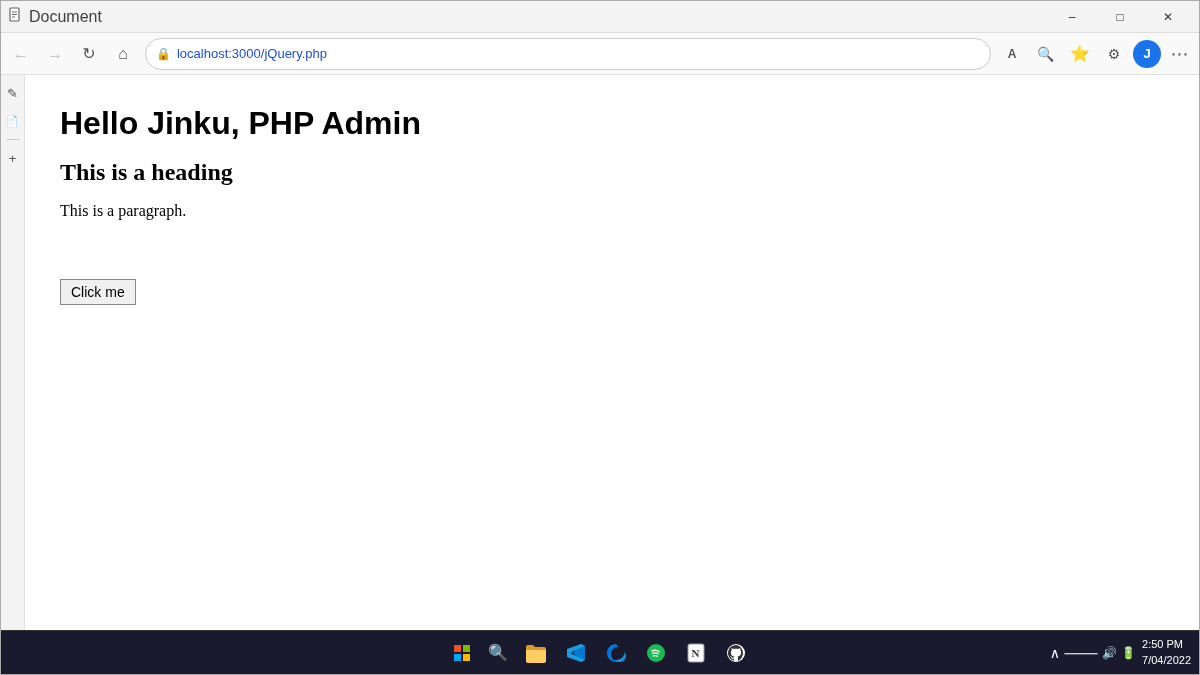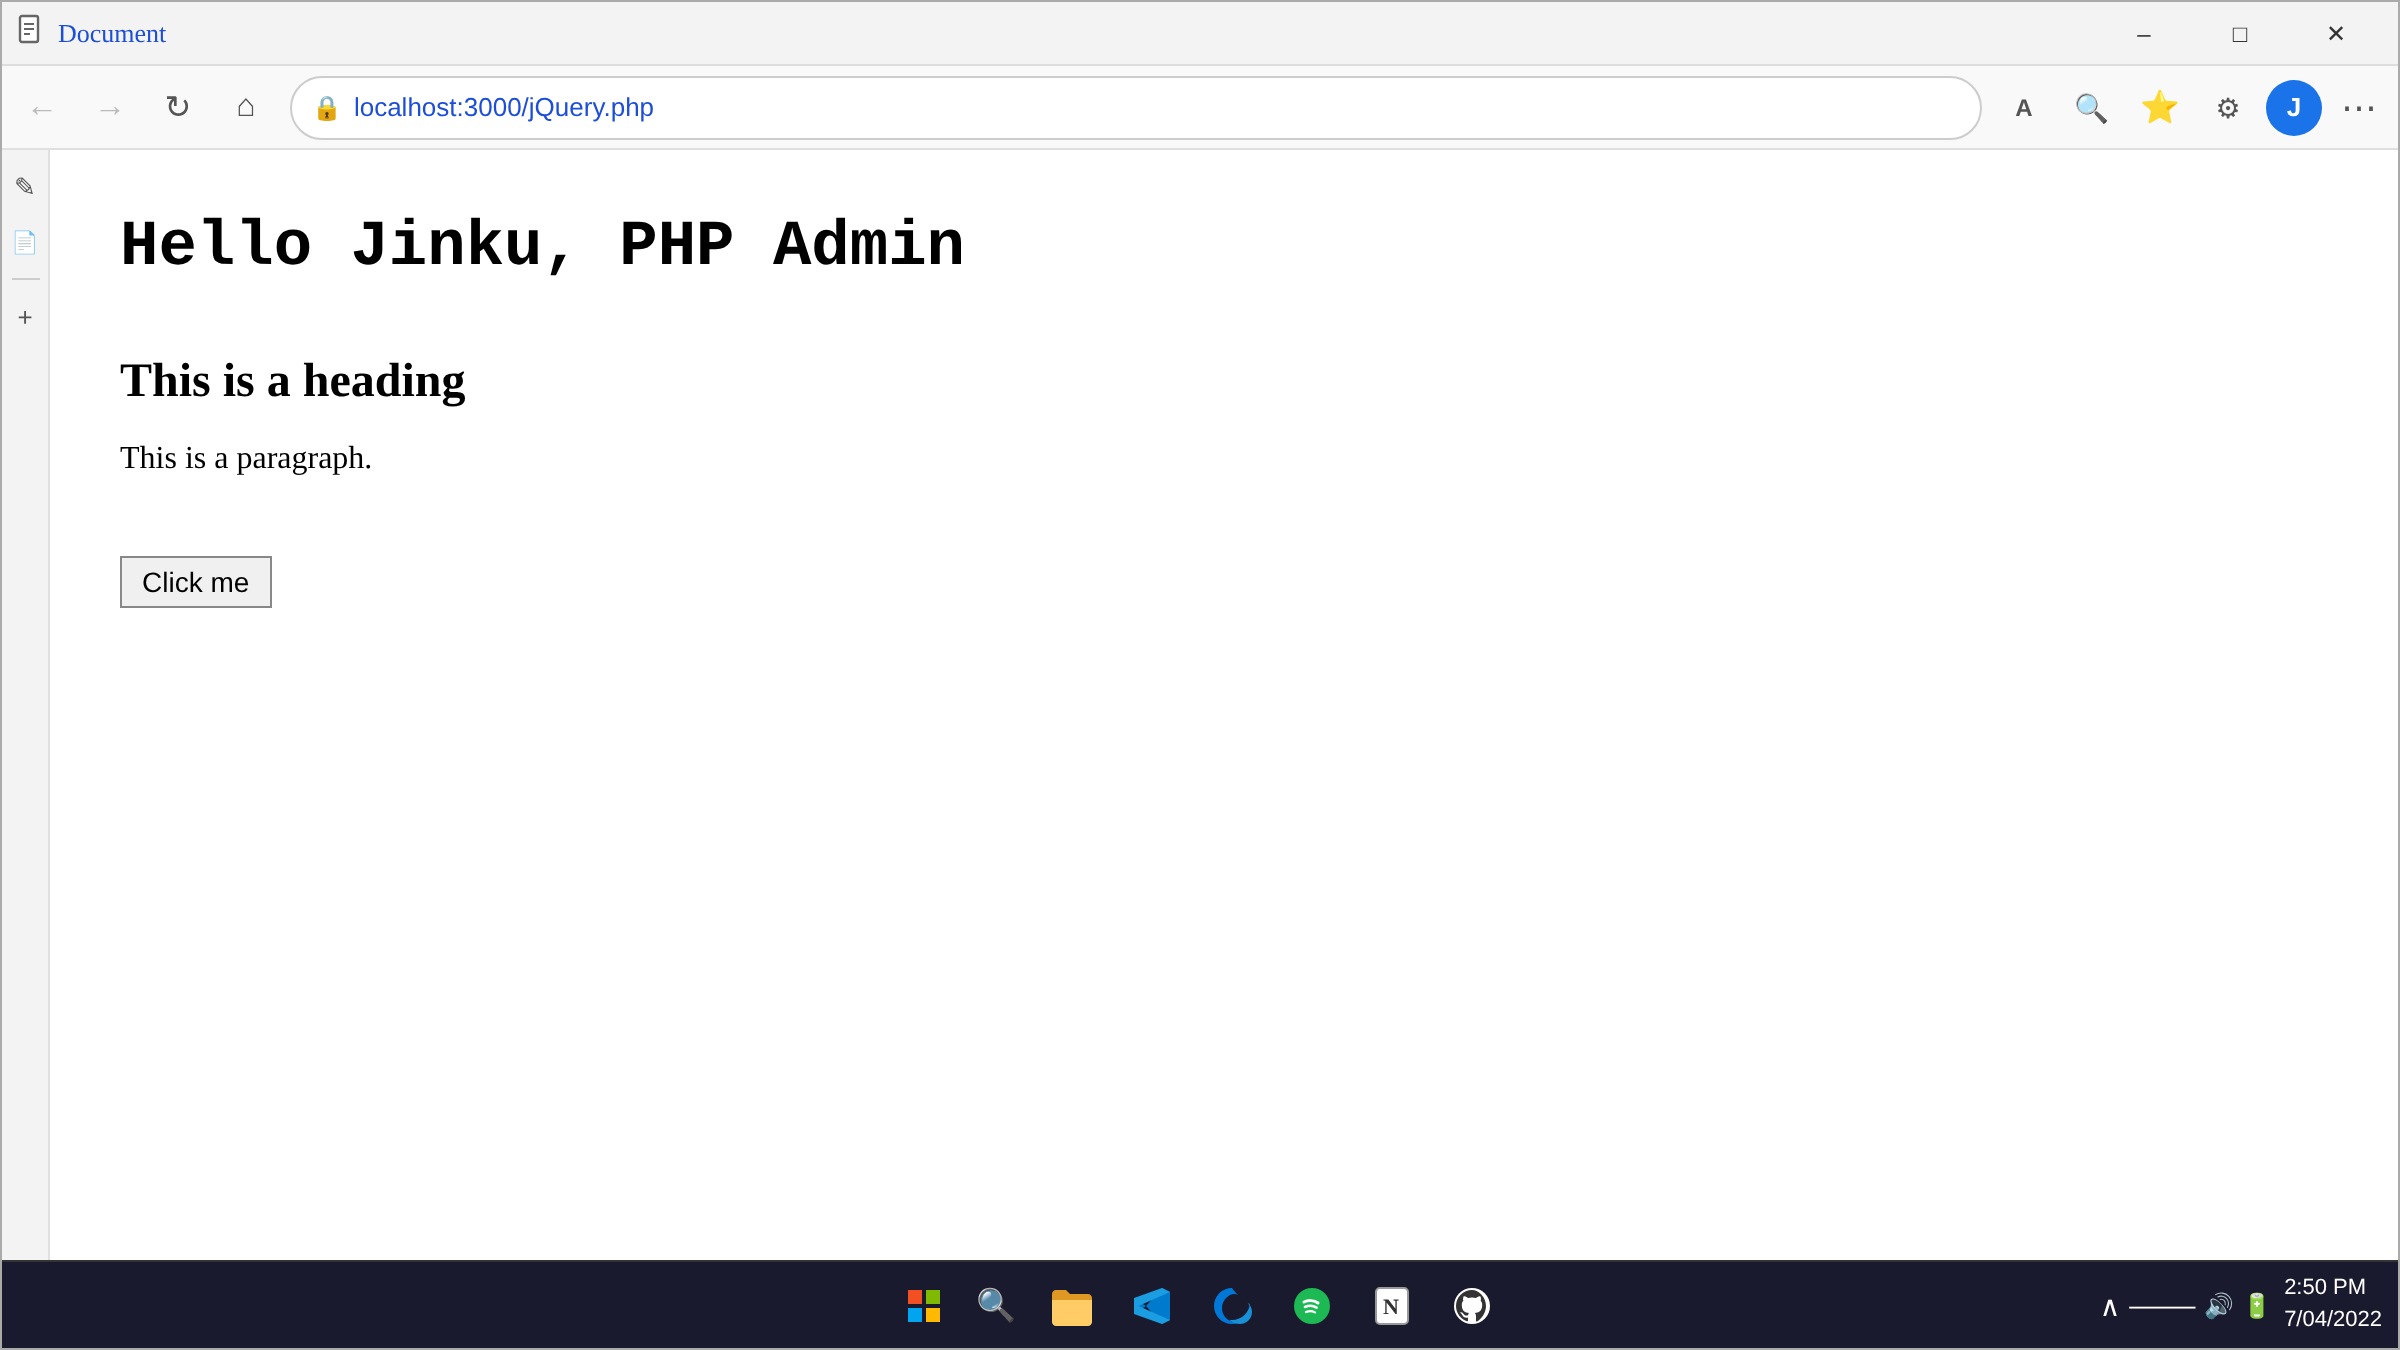--- a/index.html
+++ b/index.html
@@ -25,23 +25,22 @@
       padding: 0 8px;
       border-bottom: 1px solid #ddd;
       flex-shrink: 0;
     }
     .title-bar-left {
       display: flex;
       align-items: center;
       gap: 6px;
     }
     .title-bar-title {
-      font-size: 13px;
-      color: #1d4ed8;
-      font-family: Liberation Serif, serif;
+      font-size: 16px;
+      color: #404040;
     }
     .title-bar-controls {
       display: flex;
       align-items: center;
       gap: 2px;
     }
     .title-btn {
       width: 46px;
       height: 32px;
       background: none;
@@ -179,31 +178,32 @@
     .web-content {
       flex: 1;
       background: #fff;
       padding: 30px 30px 30px 35px;
       overflow-y: auto;
     }
 
     .page-h1 {
       font-size: 32px;
       font-weight: bold;
-      margin-bottom: 36px;
-      font-family: Liberation Mono, monospace;
+      margin-bottom: 17px;
+      font-family: Liberation Sans, sans-serif;
     }
     .page-h2 {
       font-size: 24px;
       font-weight: bold;
       margin-bottom: 16px;
       font-family: Times New Roman, serif;
     }
     .page-paragraph {
       font-size: 16px;
+      margin-bottom: 20px;
       font-family: Times New Roman, serif;
     }
     .page-button {
       padding: 4px 10px;
       font-size: 14px;
       background: #f0f0f0;
       border: 1px solid #888;
       cursor: pointer;
       font-family: Arial, sans-serif;
       margin-top: 39px;

